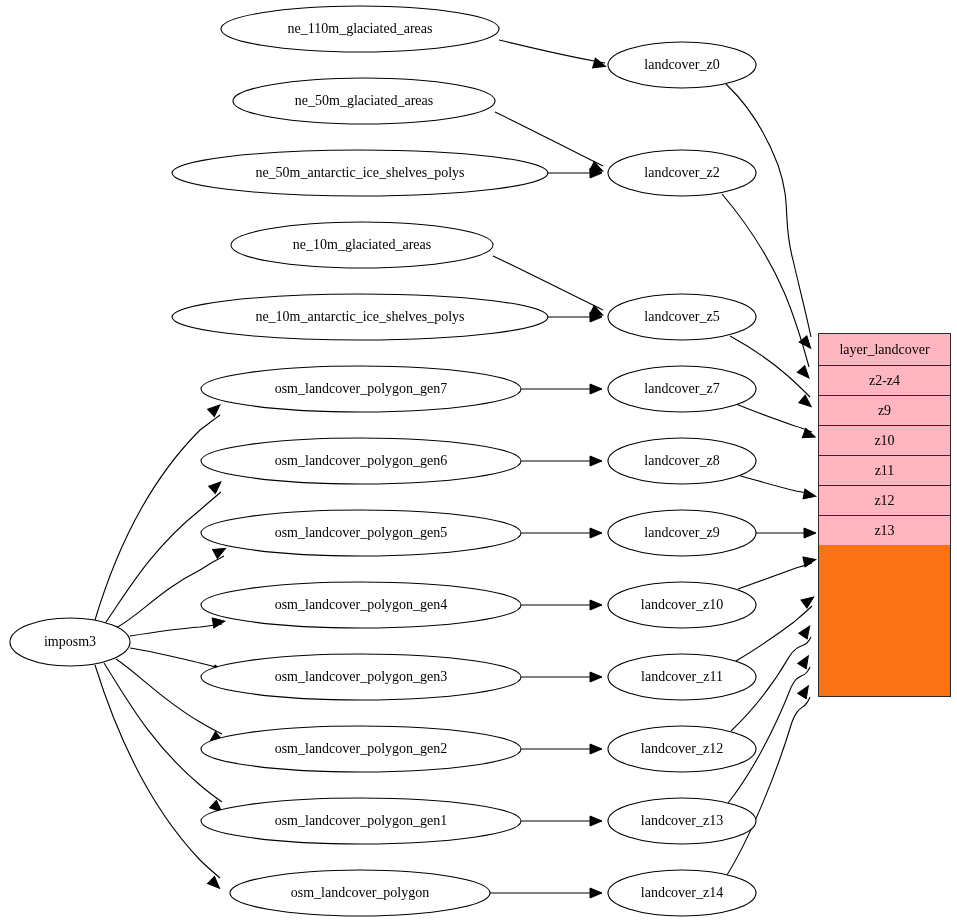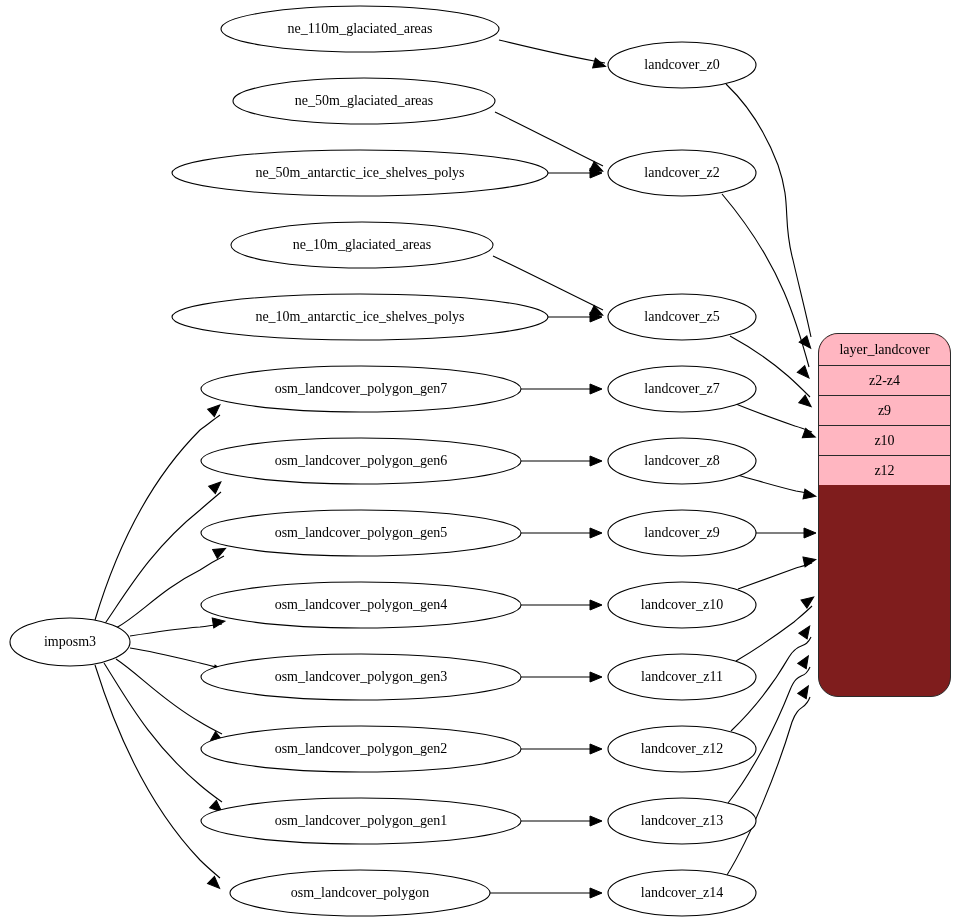--- a/index.html
+++ b/index.html
@@ -41,22 +41,22 @@
     font-family: "Liberation Serif", "DejaVu Serif", serif;
     font-size: 14px;
     fill: #000000;
     text-anchor: middle;
     dominant-baseline: middle;
   }
   .table-node {
     position: absolute;
     box-sizing: border-box;
     border: 1.4px solid #2a2a2a;
-    border-radius: 20px;
-    background: #7f1d1d;
+    border-radius: 0;
+    background: #f97316;
     overflow: hidden;
   }
   .table-row {
     box-sizing: border-box;
     height: 30px;
     line-height: 30px;
     text-align: center;
     font-size: 14px;
     color: #000000;
     border-top: 1.4px solid #2a2a2a;
@@ -244,16 +244,18 @@
           <text x="682" y="894" class="node-label">landcover_z14</text>
         </g>
       </g>
   </svg>
 
   <div class="table-node" id="layer-table" style="left: 818px; top: 333px; width: 133px; height: 364px;">
       <div class="table-row header">layer_landcover</div>
       <div class="table-row">z2-z4</div>
       <div class="table-row">z9</div>
       <div class="table-row">z10</div>
+      <div class="table-row">z11</div>
       <div class="table-row">z12</div>
+      <div class="table-row">z13</div>
     </div>
 
 </div>
 
 </body></html>

